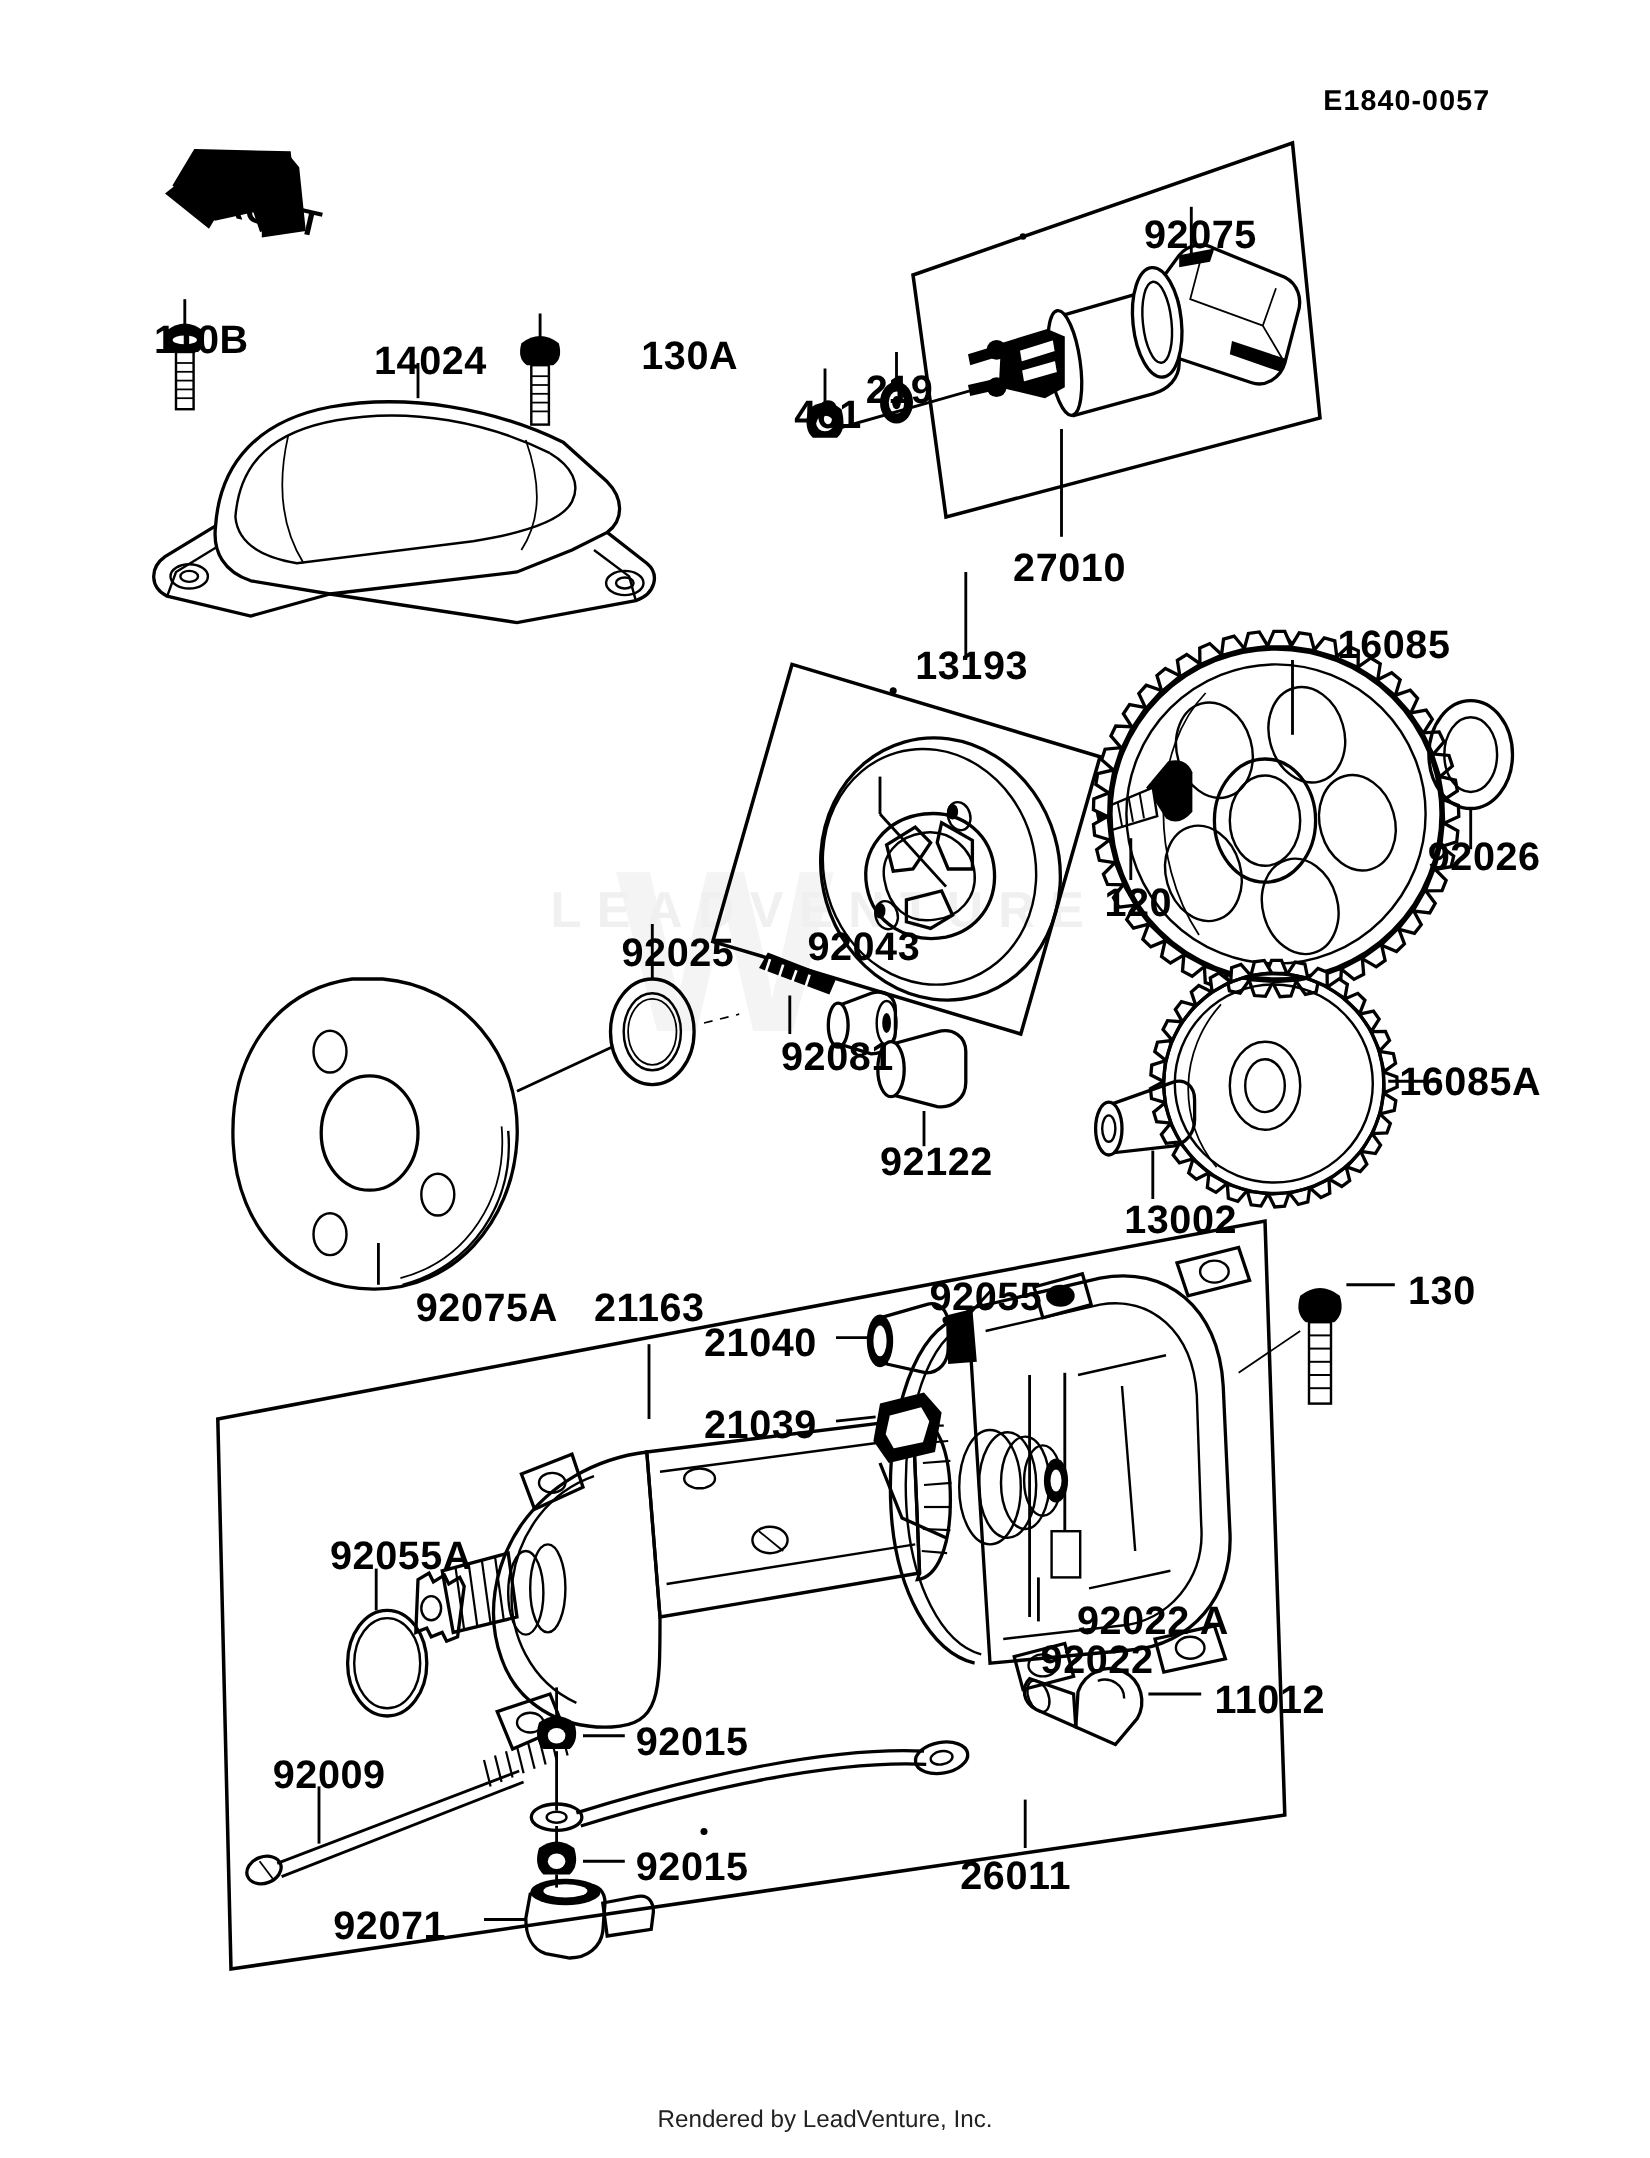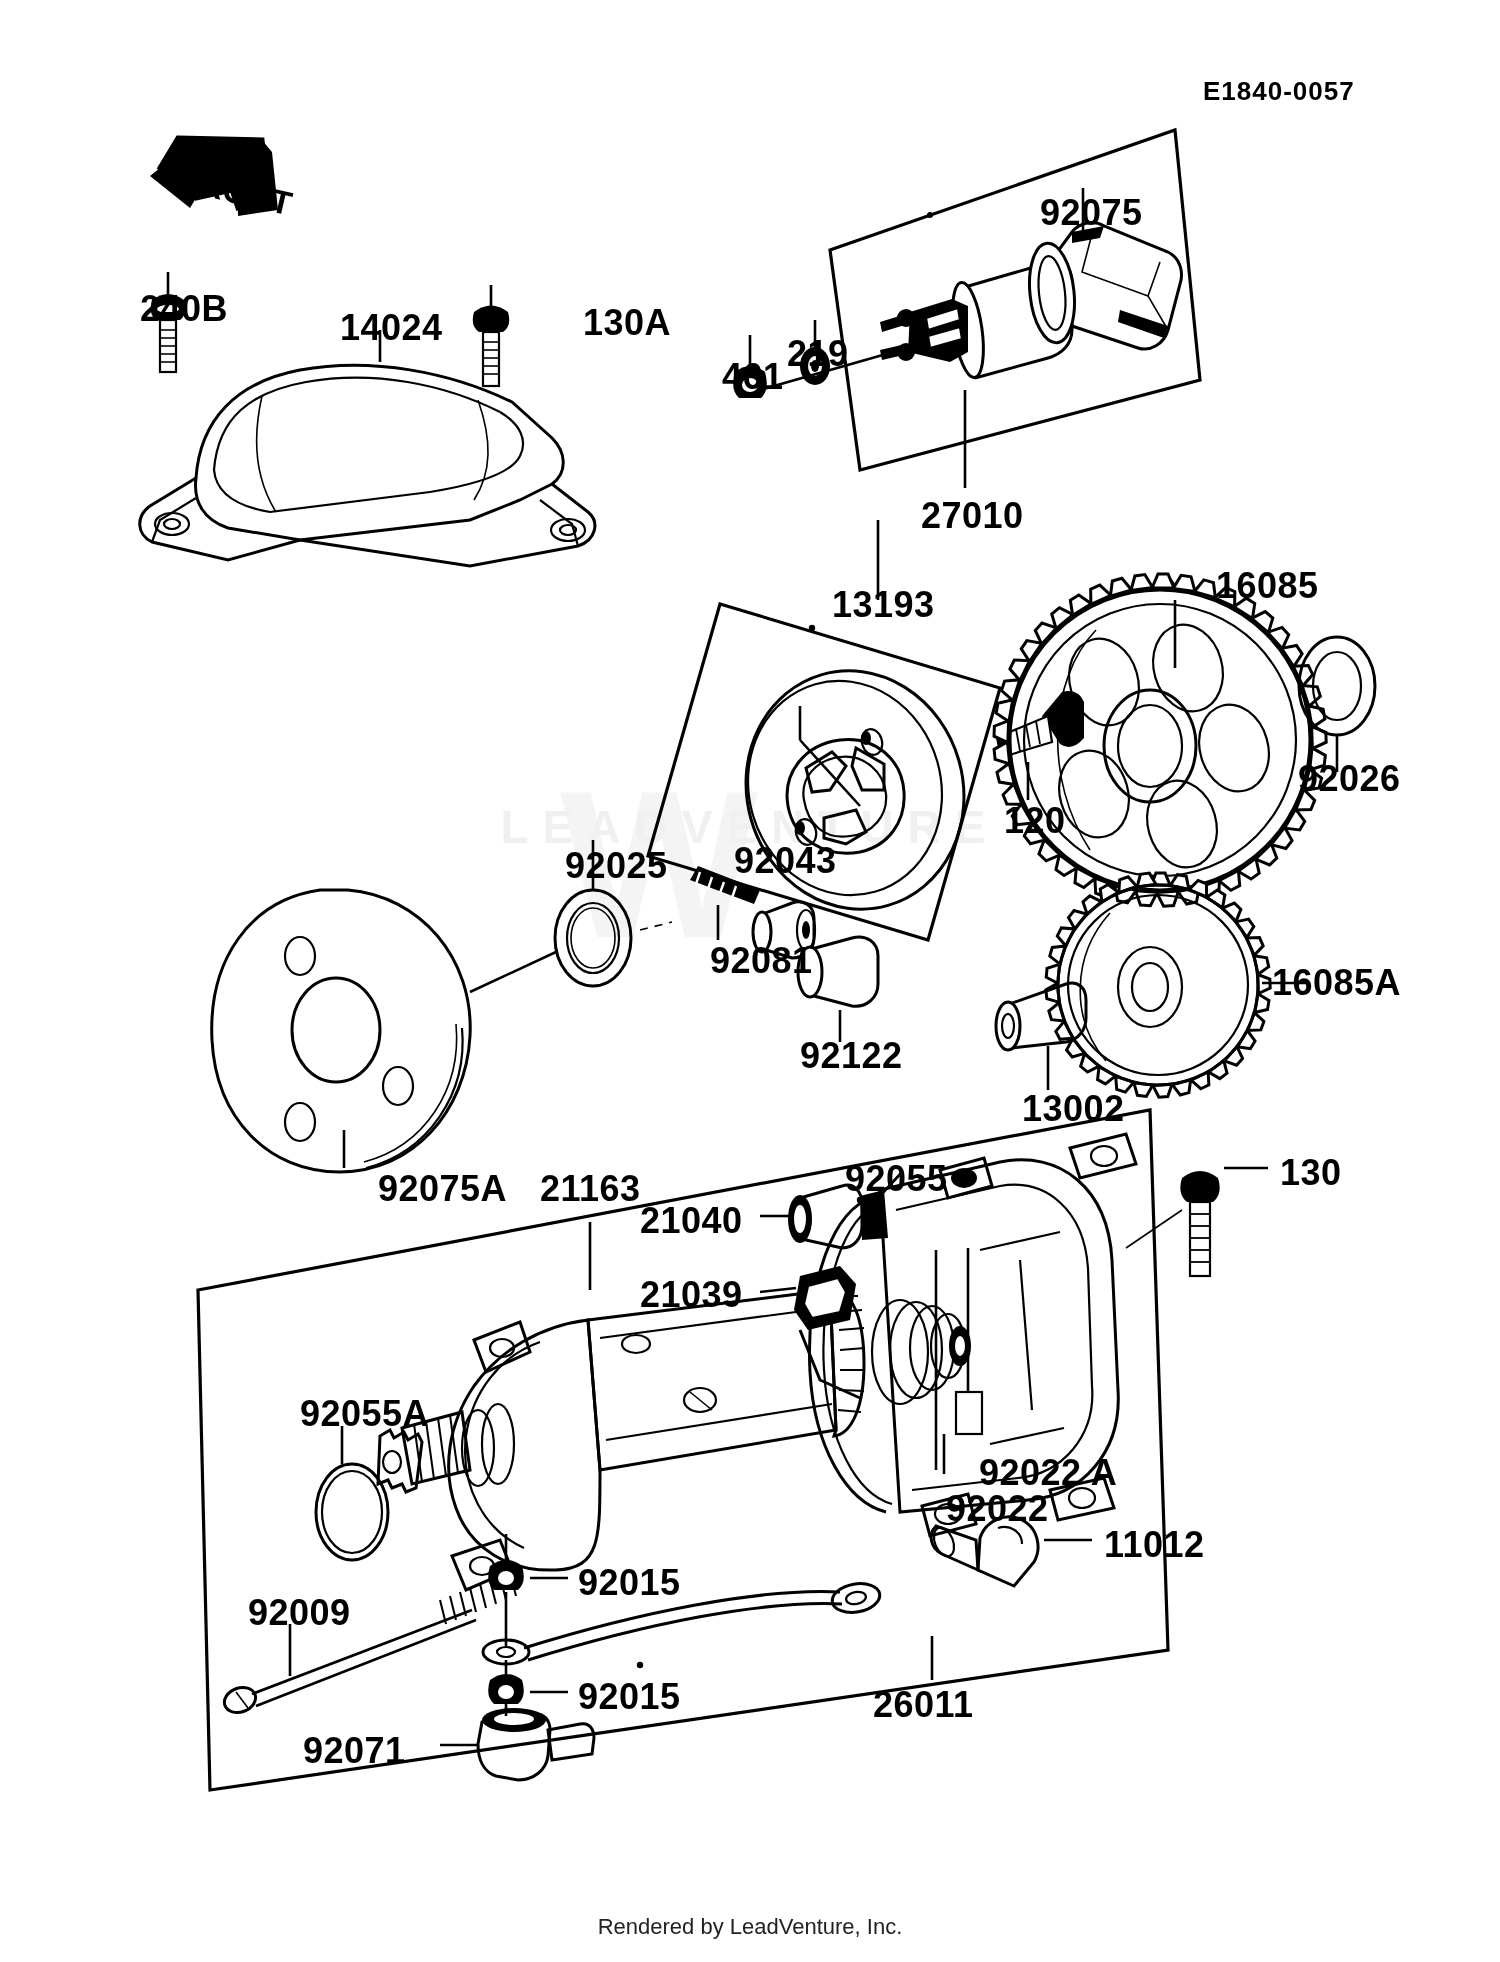--- a/index.html
+++ b/index.html
@@ -558,21 +558,21 @@
       <path class="pt" d="M978 1570 L942 1554 C930 1548 928 1534 936 1526 L976 1540 Z"></path>
       <ellipse cx="944" cy="1542" rx="9" ry="15" class="pt2" transform="rotate(-22 944 1542)"></ellipse>
       <path class="pt2" d="M998 1528 C1010 1524 1022 1532 1022 1544"></path>
       <line class="ln" x1="1044" y1="1540" x2="1092" y2="1540"></line>
     </g>
 
   </svg>
 
   <div class="diagcode" style="left:1175px;top:76px;margin-left:28px;">E1840-0057</div>
 
-  <div class="lbl s30" style="left:140px;top:288px;">240B</div>
+  <div class="lbl s30" style="left:140px;top:288px;">110B</div>
   <div class="lbl s30" style="left:340px;top:295px;margin-top:12px;">14024</div>
   <div class="lbl s30" style="left:583px;top:302px;">130A</div>
 
   <div class="lbl s30" style="left:722px;top:356px;">461</div>
   <div class="lbl s30" style="left:787px;top:333px;">219</div>
   <div class="lbl s30" style="left:1040px;top:192px;">92075</div>
   <div class="lbl s30" style="left:921px;top:495px;">27010</div>
 
   <div class="lbl s30" style="left:832px;top:584px;">13193</div>
   <div class="lbl s30" style="left:734px;top:840px;">92043</div>

